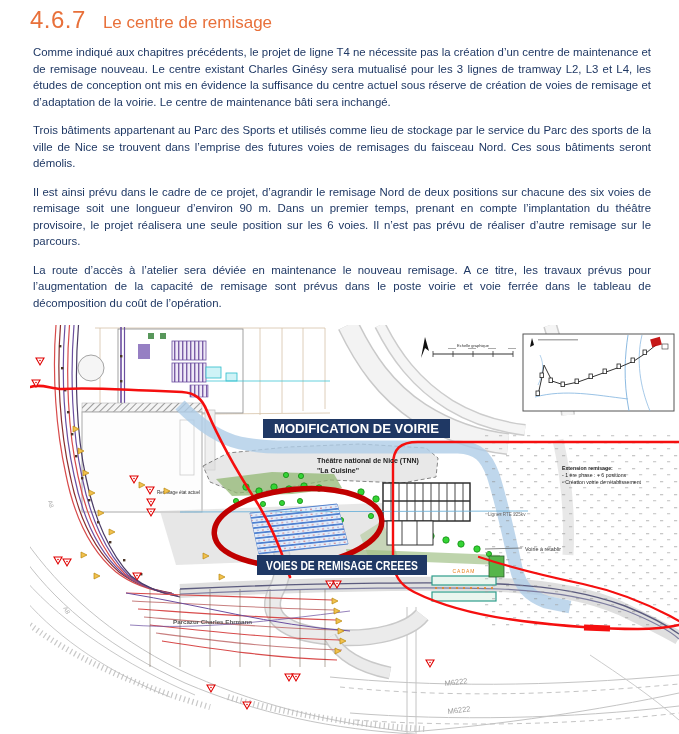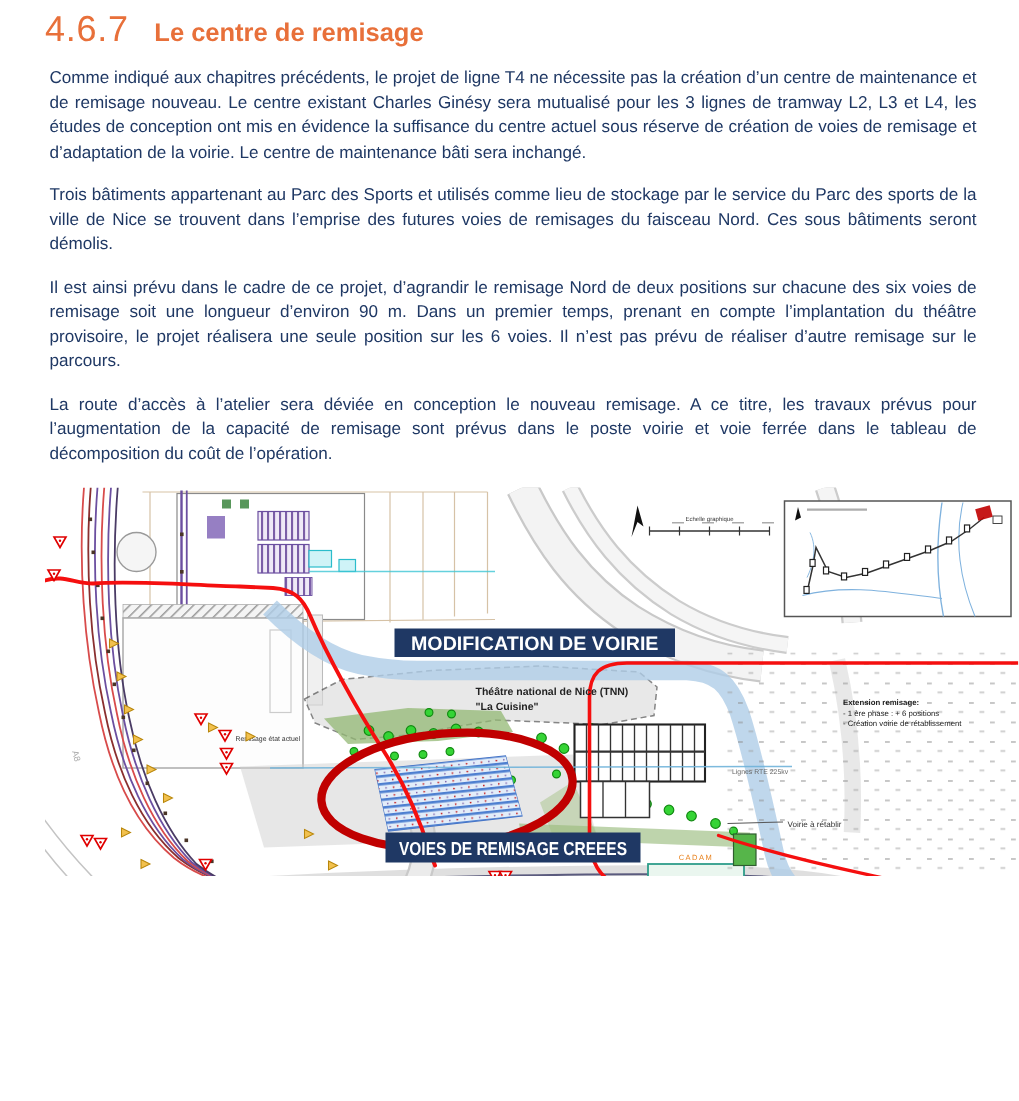--- a/index.html
+++ b/index.html
@@ -1,41 +1,41 @@
 <!DOCTYPE html>
 <html><head>
 <meta charset="utf-8">
 <style>
   html,body{margin:0;padding:0;background:#fff;}
-  .page{position:relative;width:679px;height:584px;background:#ffffff;overflow:hidden;
+  .page{position:relative;width:679px;height:734px;background:#ffffff;overflow:hidden;
         font-family:"Liberation Sans",sans-serif;}
   .doc-text{position:absolute;left:30px;top:6px;width:621px;color:#1F3864;}
   .heading{display:flex;align-items:baseline;margin:0 0 10px 0;}
   .h-num{font-size:24px;color:#E8703A;font-weight:400;letter-spacing:.5px;}
-  .h-title{font-size:17px;color:#E8703A;font-weight:700;margin-left:17px;}
+  .h-title{font-size:17px;color:#E8703A;font-weight:400;margin-left:17px;}
   .doc-text p{font-size:11.4px;line-height:16.5px;text-align:justify;margin:0 0 12px 3px;}
   .map-wrap{position:absolute;left:30px;top:325px;width:649px;height:409px;}
   svg{display:block;}
   svg text{font-family:"Liberation Sans",sans-serif;}
   .banner-text{fill:#FFFFFF;font-weight:700;}
 </style>
 </head>
 <body>
 
 <div class="page">
 
   <div class="doc-text">
     <div class="heading">
       <span class="h-num">4.6.7</span>
       <span class="h-title">Le centre de remisage</span>
     </div>
     <p>Comme indiqué aux chapitres précédents, le projet de ligne T4 ne nécessite pas la création d’un centre de maintenance et de remisage nouveau. Le centre existant Charles Ginésy sera mutualisé pour les 3 lignes de tramway L2, L3 et L4, les études de conception ont mis en évidence la suffisance du centre actuel sous réserve de création de voies de remisage et d’adaptation de la voirie. Le centre de maintenance bâti sera inchangé.</p>
     <p>Trois bâtiments appartenant au Parc des Sports et utilisés comme lieu de stockage par le service du Parc des sports de la ville de Nice se trouvent dans l’emprise des futures voies de remisages du faisceau Nord. Ces sous bâtiments seront démolis.</p>
     <p>Il est ainsi prévu dans le cadre de ce projet, d’agrandir le remisage Nord de deux positions sur chacune des six voies de remisage soit une longueur d’environ 90 m. Dans un premier temps, prenant en compte l’implantation du théâtre provisoire, le projet réalisera une seule position sur les 6 voies. Il n’est pas prévu de réaliser d’autre remisage sur le parcours.</p>
-    <p>La route d’accès à l’atelier sera déviée en conception le nouveau remisage. A ce titre, les travaux prévus pour l’augmentation de la capacité de remisage sont prévus dans le poste voirie et voie ferrée dans le tableau de décomposition du coût de l’opération.</p>
+    <p>La route d’accès à l’atelier sera déviée en maintenance le nouveau remisage. A ce titre, les travaux prévus pour l’augmentation de la capacité de remisage sont prévus dans le poste voirie et voie ferrée dans le tableau de décomposition du coût de l’opération.</p>
   </div>
 
   <div class="map-wrap">
   <svg width="649" height="409" viewBox="0 0 649 409">
     <defs>
       <pattern id="pstripe" width="4" height="4" patternUnits="userSpaceOnUse">
         <rect width="4" height="4" fill="#EFE9F7"></rect>
             <rect width="1.4" height="4" fill="#7B5EA7"></rect>
       </pattern>
       <pattern id="hatch" width="5" height="9" patternUnits="userSpaceOnUse" patternTransform="rotate(45)">

